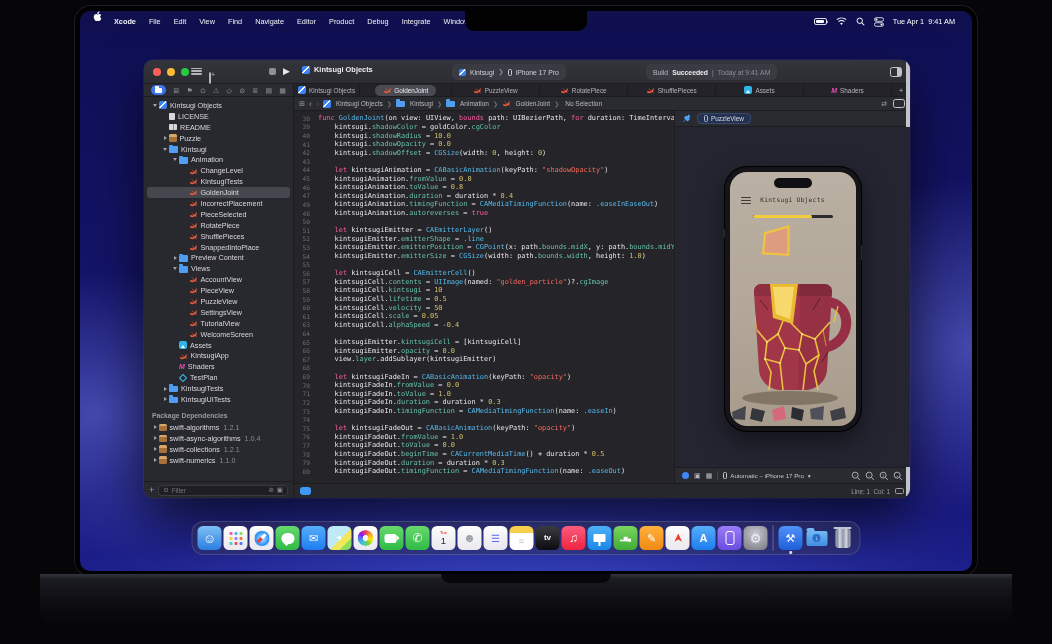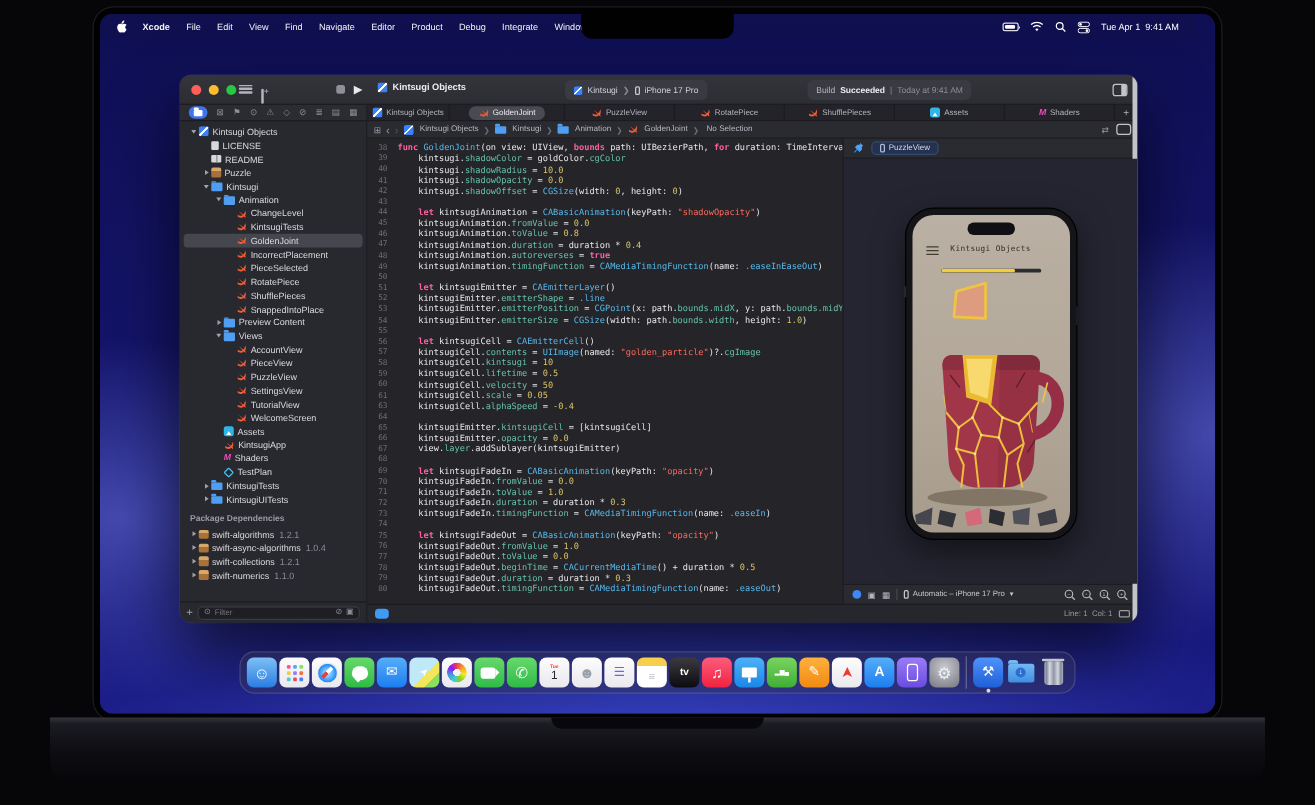--- a/index.html
+++ b/index.html
@@ -9,21 +9,21 @@
 .screen{position:absolute;left:75px;top:6px;width:902px;height:570px;background:#010102;border-radius:16px;padding:5px;box-shadow:0 0 0 1px #1b1b22}
 .display{position:relative;width:100%;height:100%;border-radius:10px;overflow:hidden;background:
  radial-gradient(ellipse 300px 220px at 2% 72%, rgba(115,125,235,.5), transparent 65%),
  radial-gradient(ellipse 340px 260px at 100% 60%, rgba(125,135,245,.45), transparent 65%),
  radial-gradient(ellipse 720px 330px at 50% 110%, #3a48c9, transparent 72%),
  linear-gradient(180deg,#0f0f54 0%,#14146a 50%,#191981 100%)}
 .notch{position:absolute;left:50%;top:0;transform:translateX(-50%);width:122px;height:20px;background:#010102;border-radius:0 0 9px 9px;z-index:40}
 .base{position:absolute;left:40px;top:574px;width:972px;height:50px;border-radius:0 0 14px 14px;background:linear-gradient(180deg,#34343e 0,#1b1b22 10%,#0d0d12 55%,#07070a 100%)}
 .base::before{content:"";position:absolute;left:50%;top:0;transform:translateX(-50%);width:170px;height:9px;background:#08080c;border-radius:0 0 10px 10px}
 
-.menubar{position:absolute;left:0;top:0;right:16px;height:21px;background:rgba(16,16,76,.6);display:flex;align-items:center;padding:0 13px;z-index:30;color:#fff}
+.menubar{position:absolute;left:0;top:0;right:4px;height:21px;background:rgba(16,16,76,.6);display:flex;padding:0 13px;z-index:30;color:#fff}
 .mitem{font-size:7.3px;margin-right:13px;opacity:.95}
 .mitem.b{font-weight:bold}
 .mb-right{margin-left:auto;display:flex;align-items:center;gap:9px}
 .clock{font-size:7.3px;font-weight:500;white-space:pre}
 .batt{position:relative;width:13px;height:6.5px;border:1px solid rgba(255,255,255,.85);border-radius:2px}
 .batt::before{content:"";position:absolute;left:1px;top:1px;bottom:1px;width:8px;background:#fff;border-radius:1px}
 .batt::after{content:"";position:absolute;right:-2.5px;top:1.5px;width:1.5px;height:2.5px;background:rgba(255,255,255,.85);border-radius:0 1px 1px 0}
 
 .xwin{position:absolute;left:64px;top:49px;width:766px;height:438px;background:#26262d;border-radius:9px;box-shadow:0 26px 55px rgba(0,0,0,.65),0 0 0 .5px rgba(255,255,255,.15);display:flex;flex-direction:column;overflow:hidden;z-index:10}
 .titlebar{height:24px;flex:none;position:relative;background:linear-gradient(180deg,#34343b,#2c2c33);border-bottom:1px solid #1c1c21}
@@ -83,21 +83,21 @@
 .jb-back{color:#9a9aa2;font-size:9px}.jb-fwd{color:#55555d;font-size:9px}
 .crumb{display:flex;align-items:center;gap:3px}
 .crumbsep{color:#6e6e76;font-size:6px;margin:0 1px}
 .jb-right{margin-left:auto;display:flex;gap:6px;align-items:center}
 .contentrow{flex:1;display:flex;min-height:0}
 
 .editor{width:380px;flex:none;background:#242429;overflow:hidden;padding-top:3px}
 .cl{display:flex;height:8.62px;align-items:center}
 .ln{width:24px;text-align:right;color:#6d6d76;font-size:6.2px;flex:none;padding-right:8px;font-family:"DejaVu Sans Mono",monospace}
 .ct{white-space:pre;font-size:6.9px;font-family:"DejaVu Sans Mono",monospace;color:#e8e8ea}
-.ct .k{color:#fc5fa3;font-weight:bold}.ct .t{color:#57b9ec}.ct .p{color:#66c2a9}.ct .n{color:#d9c368}.ct .s{color:#fc6a5d}.ct .w{color:#e8e8ea}
+.ct .k{color:#fc5fa3;font-weight:normal}.ct .t{color:#57b9ec}.ct .p{color:#66c2a9}.ct .n{color:#d9c368}.ct .s{color:#fc6a5d}.ct .w{color:#e8e8ea}
 
 .preview{flex:1;border-left:1px solid #1b1b20;display:flex;flex-direction:column;min-width:0}
 .pinstrip{height:16px;flex:none;background:#2a2a31;border-bottom:1px solid #1b1b20;display:flex;align-items:center;gap:6px;padding:0 8px}
 .pvchip{display:flex;align-items:center;gap:3px;background:#24324f;border:1px solid #35486e;border-radius:4px;height:11px;padding:0 6px;font-size:6.4px;color:#d3dcec}
 .canvas{flex:1;background:#242531;position:relative;overflow:hidden}
 .pvtoolbar{height:16px;flex:none;background:#2a2a31;border-top:1px solid #1b1b20;display:flex;align-items:center;gap:5px;padding:0 7px;font-size:7px;color:#b6b6c0}
 .livedot{width:7px;height:7px;border-radius:50%;background:#3f86f8}
 .vline{width:1px;height:9px;background:#44444c}
 .devsel{display:flex;align-items:center;gap:3px;font-size:6.2px;color:#c6c6cd;white-space:nowrap}
 .zoomgrp{margin-left:auto;display:flex;gap:4px;align-items:center}
@@ -644,26 +644,26 @@
                   </div>
                   <div class="cl">
                     <span class="ln">46</span>
                     <span class="ct"><span class="w">    kintsugiAnimation.</span><span class="p">toValue</span><span class="w"> = </span><span class="n">0.8</span></span>
                   </div>
                   <div class="cl">
                     <span class="ln">47</span>
                     <span class="ct"><span class="w">    kintsugiAnimation.</span><span class="p">duration</span><span class="w"> = duration * </span><span class="n">0.4</span></span>
                   </div>
                   <div class="cl">
+                    <span class="ln">49</span>
+                    <span class="ct"><span class="w">    kintsugiAnimation.</span><span class="p">timingFunction</span><span class="w"> = </span><span class="t">CAMediaTimingFunction</span><span class="w">(name: </span><span class="t">.easeInEaseOut</span><span class="w">)</span></span>
+                  </div>
+                  <div class="cl">
                     <span class="ln">48</span>
                     <span class="ct"><span class="w">    kintsugiAnimation.</span><span class="p">autoreverses</span><span class="w"> = </span><span class="k">true</span></span>
-                  </div>
-                  <div class="cl">
-                    <span class="ln">49</span>
-                    <span class="ct"><span class="w">    kintsugiAnimation.</span><span class="p">timingFunction</span><span class="w"> = </span><span class="t">CAMediaTimingFunction</span><span class="w">(name: </span><span class="t">.easeInEaseOut</span><span class="w">)</span></span>
                   </div>
                   <div class="cl">
                     <span class="ln">50</span>
                     <span class="ct"></span>
                   </div>
                   <div class="cl">
                     <span class="ln">51</span>
                     <span class="ct"><span class="w">    </span><span class="k">let</span><span class="w"> kintsugiEmitter = </span><span class="t">CAEmitterLayer</span><span class="w">()</span></span>
                   </div>
                   <div class="cl">

